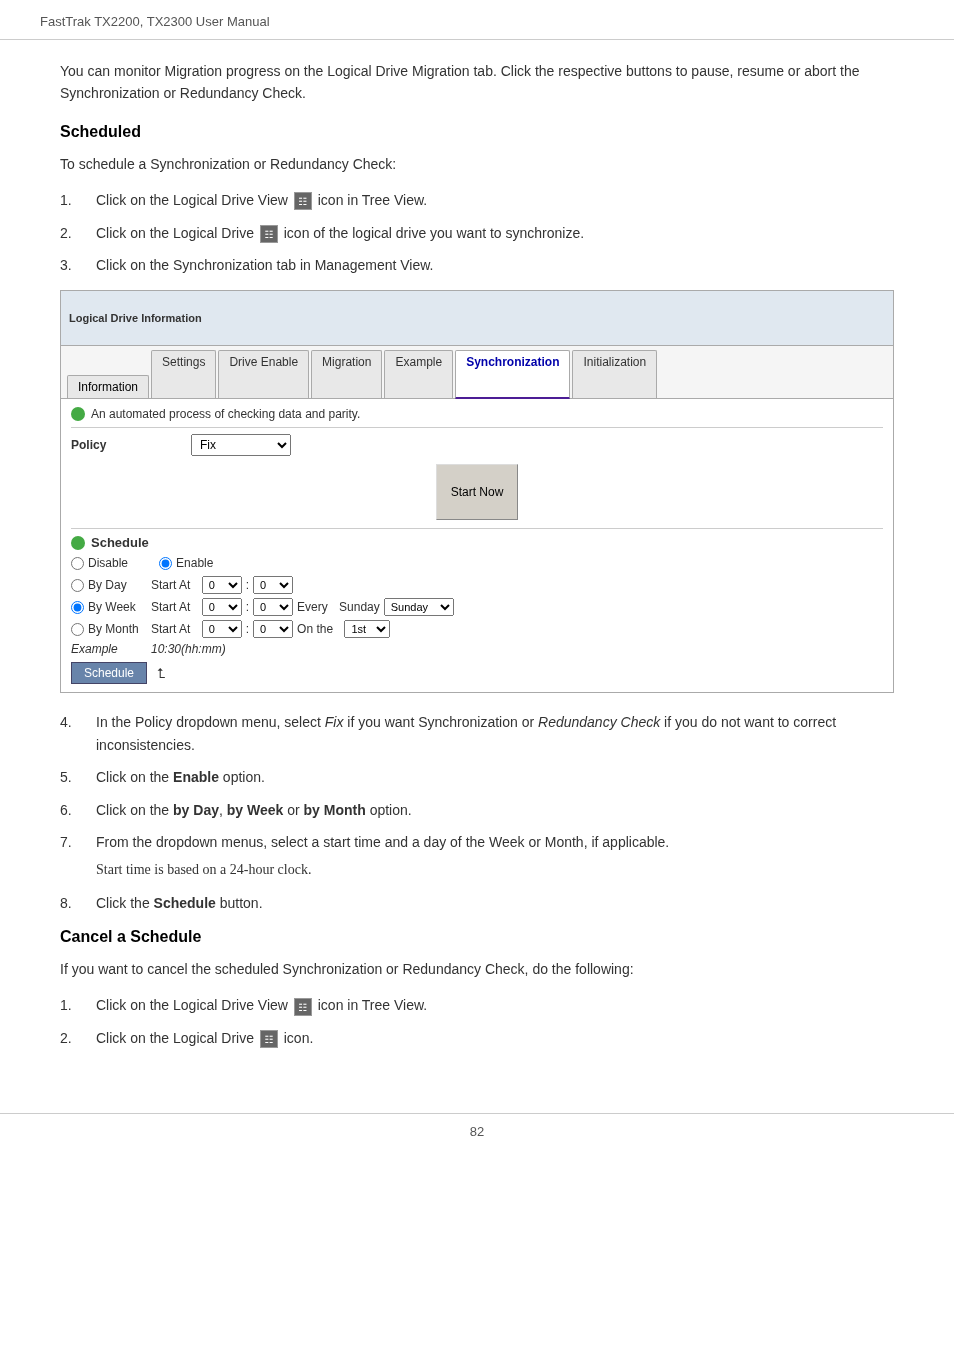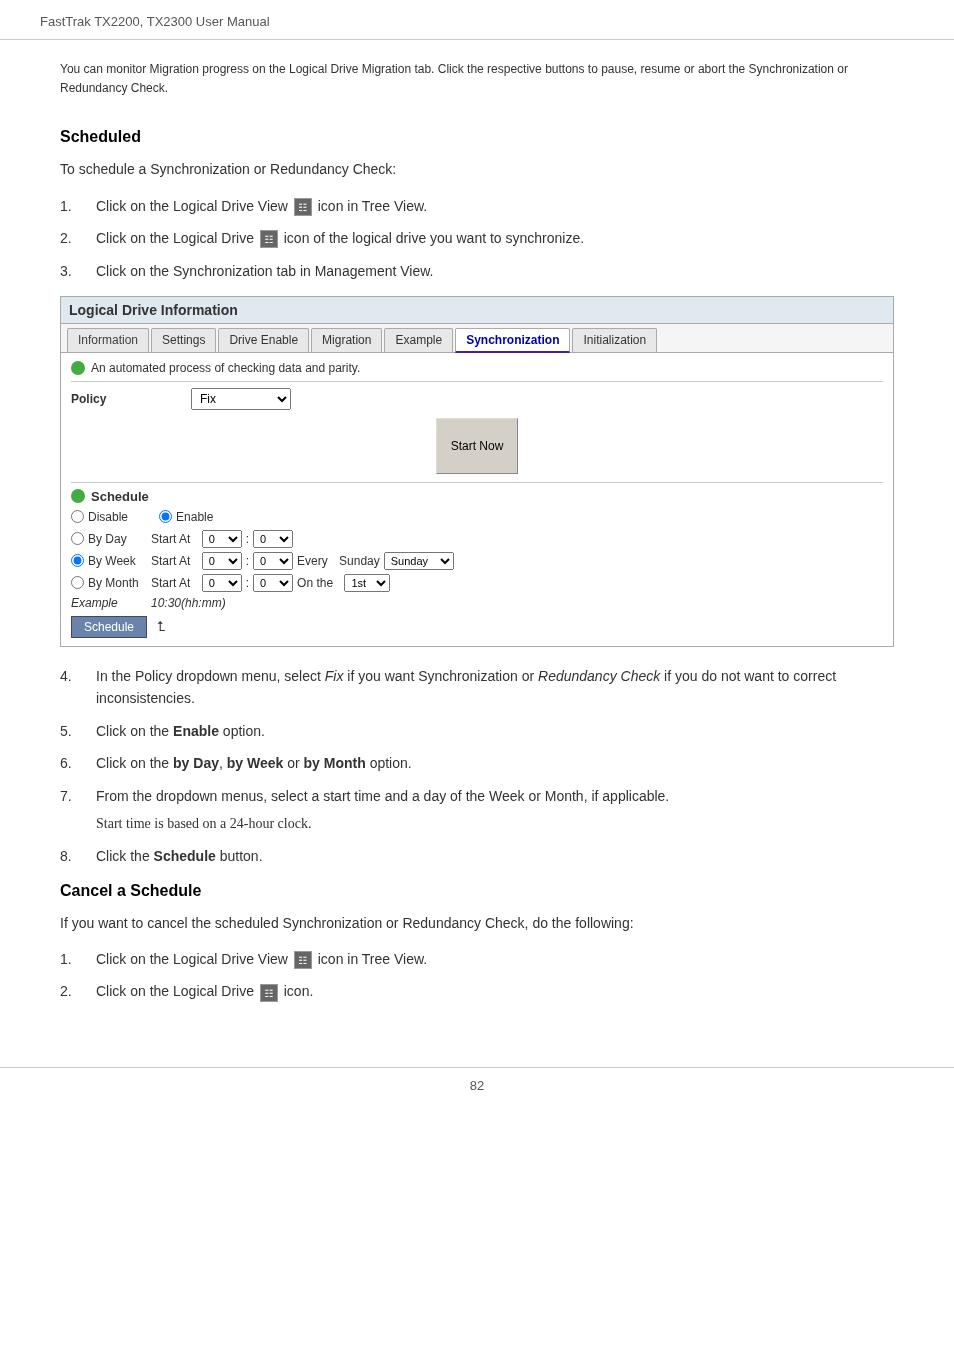--- a/index.html
+++ b/index.html
@@ -23,24 +23,24 @@
       text-align: center;
       padding: 10px;
       font-size: 13px;
       color: #555;
       margin-top: 30px;
     }
     .content {
       padding: 20px 60px 20px 60px;
     }
     .intro-text {
-      font-size: 12px;
+      font-size: 14px;
       color: #333;
       line-height: 1.6;
-      margin-bottom: 30px;
+      margin-bottom: 18px;
     }
     .section-heading {
       font-size: 16px;
       font-weight: bold;
       color: #000;
       margin-bottom: 12px;
       margin-top: 4px;
     }
     .section-text {
       font-size: 14px;
@@ -89,23 +89,23 @@
     }
     
     .panel {
       border: 1px solid #aaa;
       margin: 14px 0 18px 0;
       font-size: 13px;
     }
     .panel-title-bar {
       background: #e0e8f0;
       border-bottom: 1px solid #aaa;
-      padding: 5px 8px;
+      padding: 21px 8px;
       font-weight: bold;
-      font-size: 14px;
+      font-size: 11px;
       color: #333;
     }
     .panel-tabs {
       display: flex;
       border-bottom: 1px solid #aaa;
       background: #f5f5f5;
       padding: 4px 6px 0 6px;
       gap: 2px;
     }
     .panel-tab {
@@ -118,21 +118,21 @@
       color: #333;
       border-radius: 2px 2px 0 0;
     }
     .panel-tab.active {
       background: #fff;
       color: #00f;
       font-weight: bold;
       border-bottom: 2px solid #4c1d95;
       margin-bottom: -1px;
     }
-    .panel-tab.info { color: #404040; }
+    .panel-tab.info { color: #000000; margin-top: 25px; }
     .panel-tab.sync { color: #00a; font-weight: bold; }
     .panel-body {
       background: #fff;
       padding: 8px 10px;
     }
     .info-row {
       display: flex;
       margin-bottom: 6px;
       font-size: 12px;
     }

